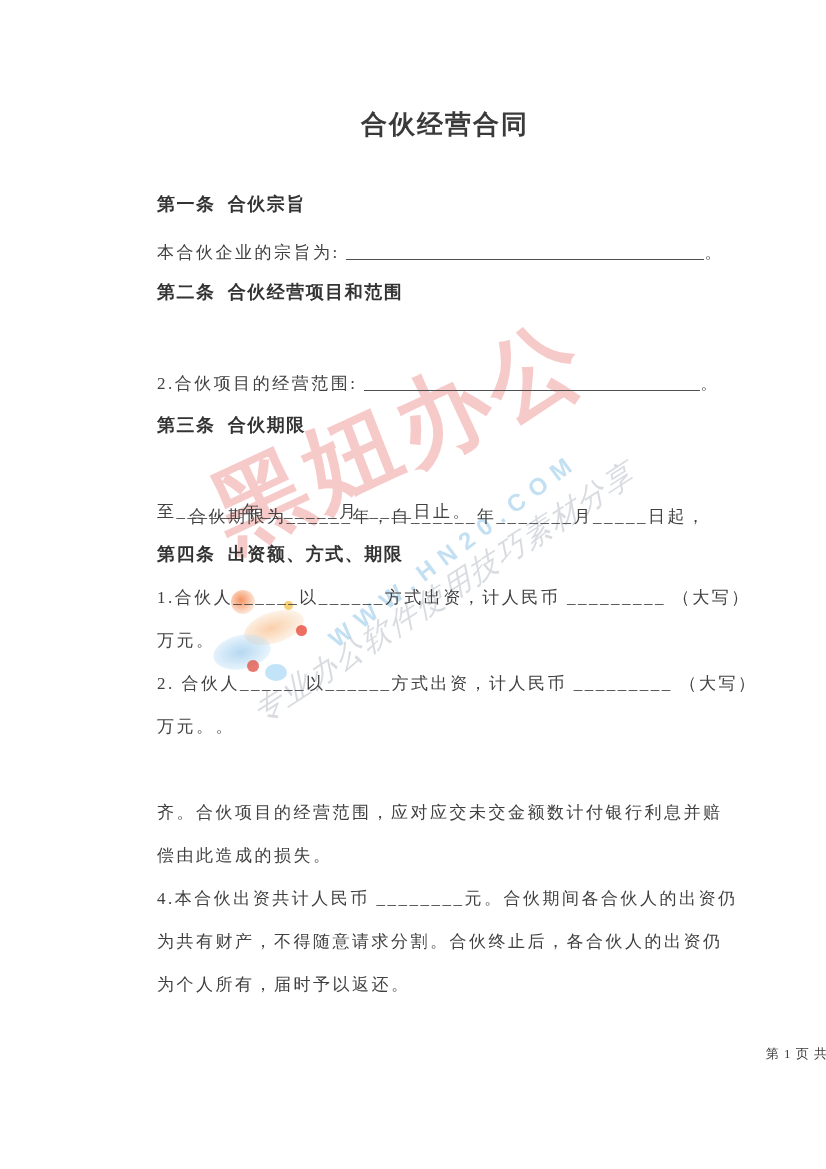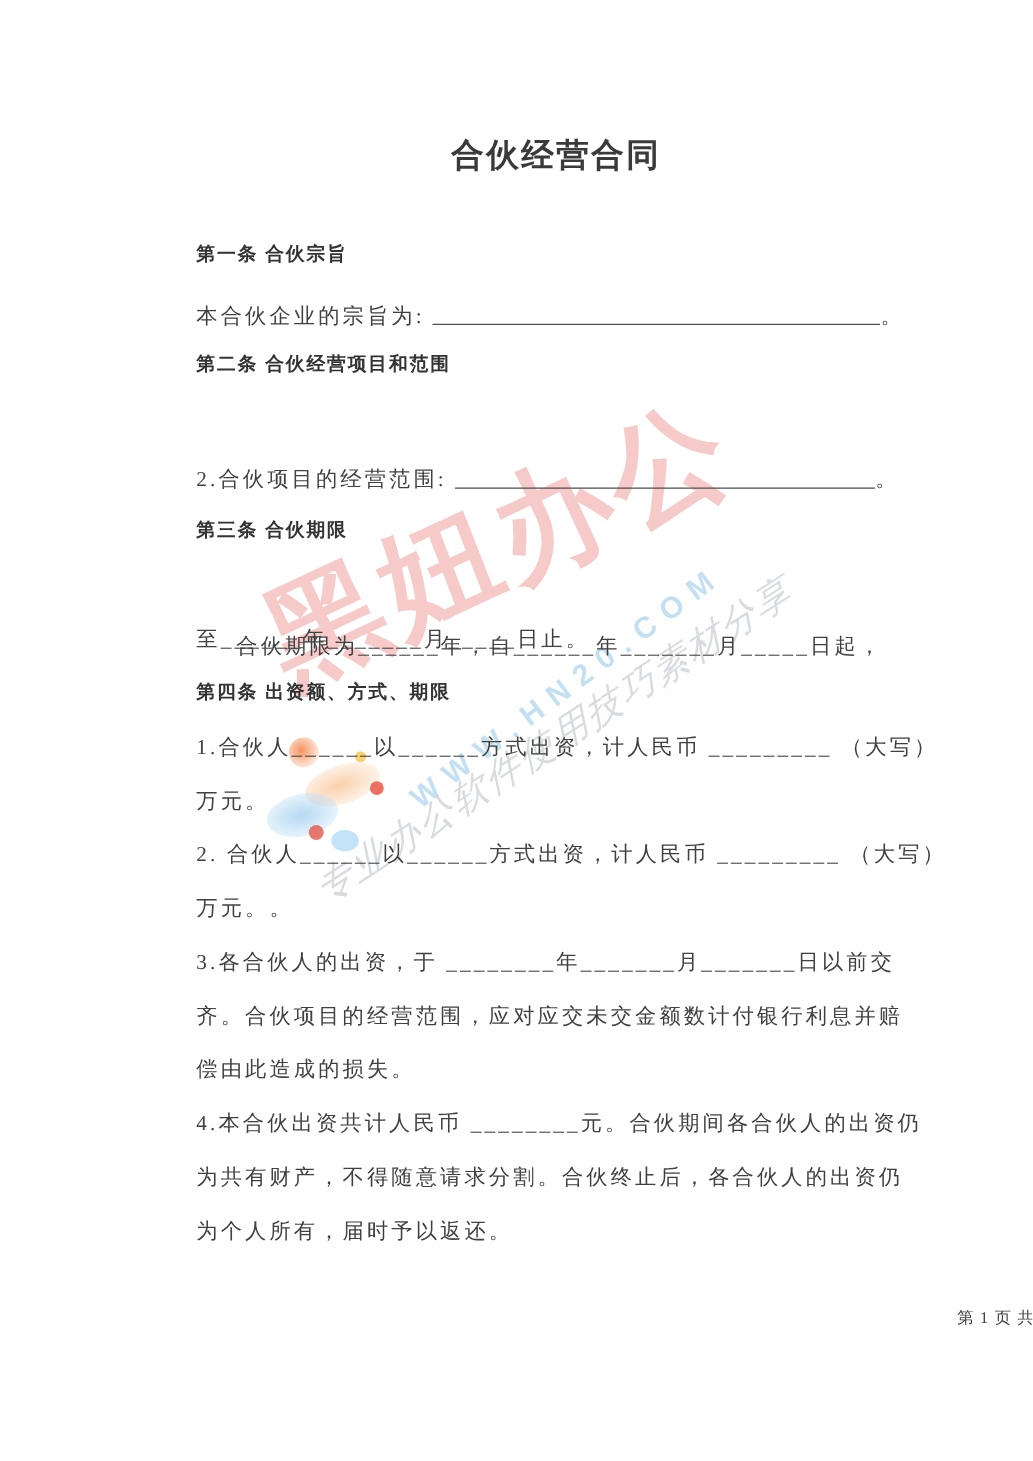--- a/index.html
+++ b/index.html
@@ -9,22 +9,22 @@
   }
   .title{
     position:absolute;top:110px;left:0;width:826px;margin:0;text-align:center;
     font-family:"Liberation Sans","DejaVu Sans",sans-serif;
     font-size:26px;font-weight:bold;letter-spacing:2px;color:#3a3a3a;line-height:1.1;
   }
   .line{
     position:absolute;left:125px;white-space:pre;line-height:1.15;
   }
   .line.h{
-    font-family:Liberation Sans, sans-serif;
-    font-size:15px;font-weight:bold;letter-spacing:1.5px;color:#333333;text-align:center;
+    font-family:Liberation Mono, monospace;
+    font-size:18px;font-weight:bold;letter-spacing:1.5px;color:#333333;text-align:center;
   }
   .line.p{
     font-size:17px;letter-spacing:2.5px;color:#404040;
   }
   .line.indent{left:157px;margin-top:48px;}
   .blank{
     display:inline-block;height:3px;border-bottom:1.5px solid #4f4f4f;
     position:relative;top:2px;
   }
   .footer{
@@ -99,21 +99,20 @@
 
   <div class="line p indent" style="top:459px">合伙期限为______年，自______年_______月_____日起，</div>
   <div class="line p" style="top:502px">至______年_______月_____日止。</div>
 
   <div class="line h" style="top:545px">第四条 出资额、方式、期限</div>
 
   <div class="line p" style="top:588px">1.合伙人______以______方式出资，计人民币 _________ （大写）</div>
   <div class="line p" style="top:631px">万元。</div>
   <div class="line p" style="top:674px">2. 合伙人______以______方式出资，计人民币 _________ （大写）</div>
   <div class="line p" style="top:717px">万元。。</div>
-  <div class="line p" style="top:760px">3.各合伙人的出资，于 ________年_______月_______日以前交</div>
   <div class="line p" style="top:803px">齐。合伙项目的经营范围，应对应交未交金额数计付银行利息并赔</div>
   <div class="line p" style="top:846px">偿由此造成的损失。</div>
   <div class="line p" style="top:889px">4.本合伙出资共计人民币 ________元。合伙期间各合伙人的出资仍</div>
   <div class="line p" style="top:975px">为个人所有，届时予以返还。</div>
   <div class="line p" style="top:932px">为共有财产，不得随意请求分割。合伙终止后，各合伙人的出资仍</div>
 
   <div class="footer">第 1 页 共 6 页</div>
 </div>
 
 </body></html>

